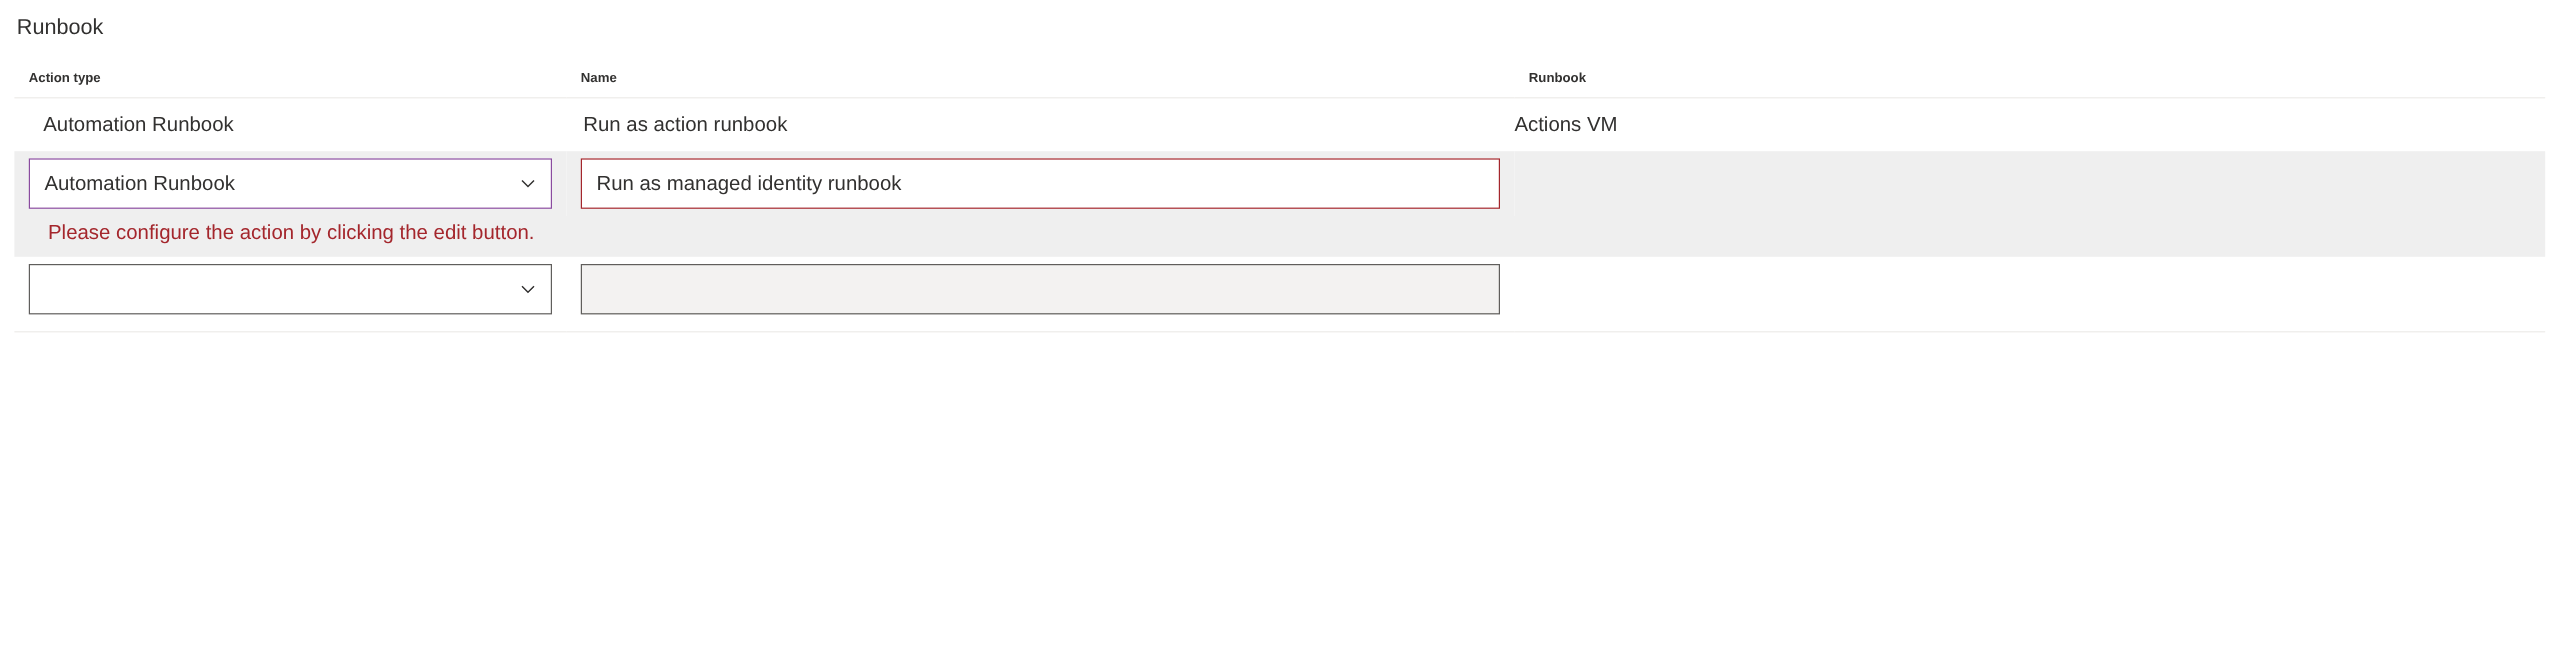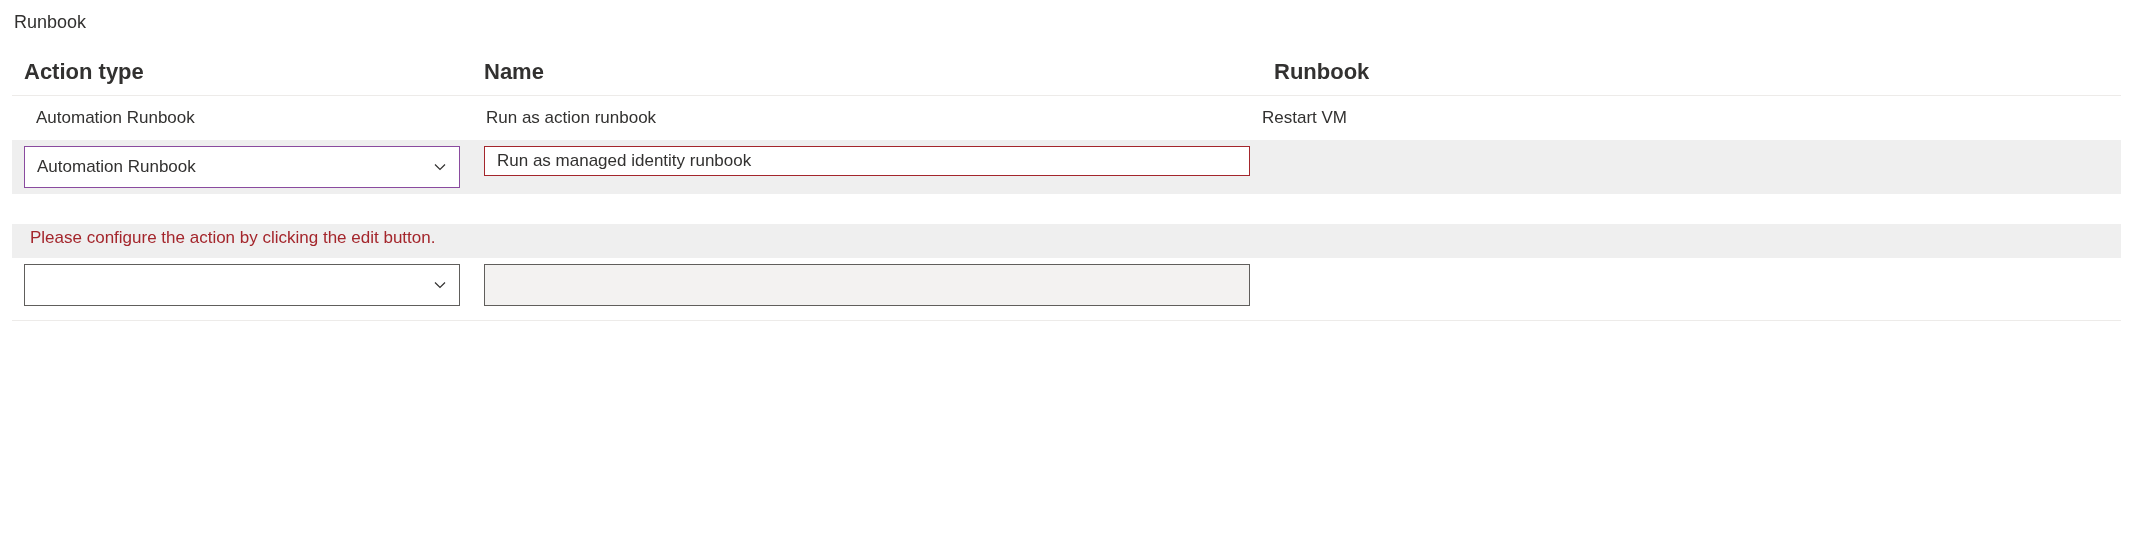--- a/index.html
+++ b/index.html
@@ -23,21 +23,21 @@
     }
     .grid {
       display: grid;
       grid-template-columns: 460px 790px 1fr;
       column-gap: 0;
     }
     .header-row {
       display: contents;
     }
     .header-cell {
-      font-size: 22px;
+      font-size: 11px;
       font-weight: 600;
       color: #323130;
       padding: 8px 12px 10px 12px;
       border-bottom: 1px solid #edebe9;
     }
     .data-row {
       display: contents;
     }
     .data-cell {
       font-size: 17px;
@@ -85,35 +85,34 @@
       text-align: left;
     }
     .chevron {
       width: 14px;
       height: 14px;
       flex-shrink: 0;
     }
     .text-input {
       width: 100%;
       max-width: 770px;
-      height: 30px;
+      height: 42px;
       background: #ffffff;
       border: 1px solid #a4262c;
       padding: 0 12px;
       font-size: 17px;
       color: #323130;
       font-family: inherit;
     }
     .error-message {
       grid-column: 1 / -1;
       font-size: 17px;
       color: #a4262c;
-      padding: 4px 12px 10px 18px;
+      padding: 4px 12px 10px 28px;
       background: #efefef;
-      margin-top: 30px;
     }
     .empty-dropdown {
       border: 1px solid #605e5c;
     }
     .empty-input {
       width: 100%;
       max-width: 770px;
       height: 42px;
       background: #f3f2f1;
       border: 1px solid #605e5c;
@@ -133,21 +132,21 @@
 
   <div class="header-row">
     <div class="header-cell">Action type</div>
     <div class="header-cell">Name</div>
     <div class="header-cell">Runbook</div>
   </div>
 
   <div class="data-row">
     <div class="data-cell">Automation Runbook</div>
     <div class="data-cell name-cell">Run as action runbook</div>
-    <div class="data-cell selected-cell">Restart VM</div>
+    <div class="data-cell selected-cell">Actions VM</div>
   </div>
 
   <div class="form-row">
     <div class="form-cell form-row-bg action-type-cell">
       <div class="dropdown purple-border">
         <span class="dropdown-label">Automation Runbook</span>
         <svg class="chevron" viewBox="0 0 14 14" fill="none" stroke="#323130" stroke-width="1.2">
           <path d="M2 4.5 L7 9.5 L12 4.5"></path>
         </svg>
       </div>

